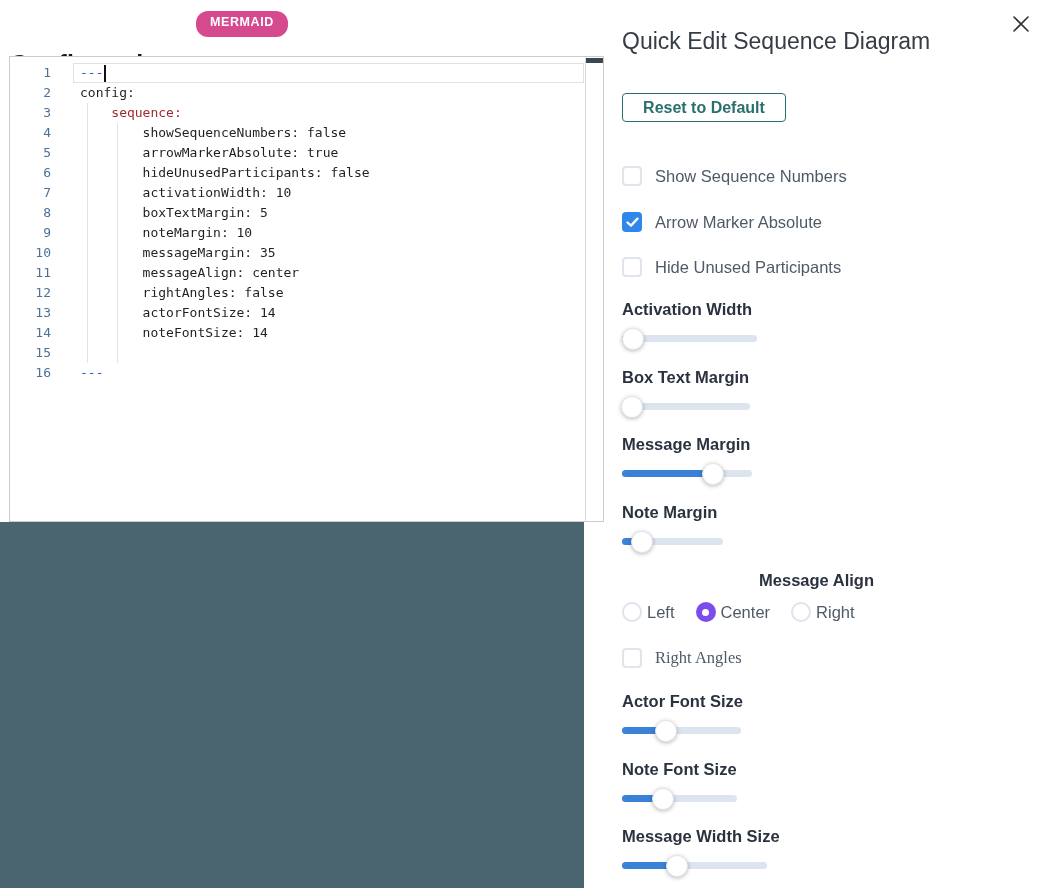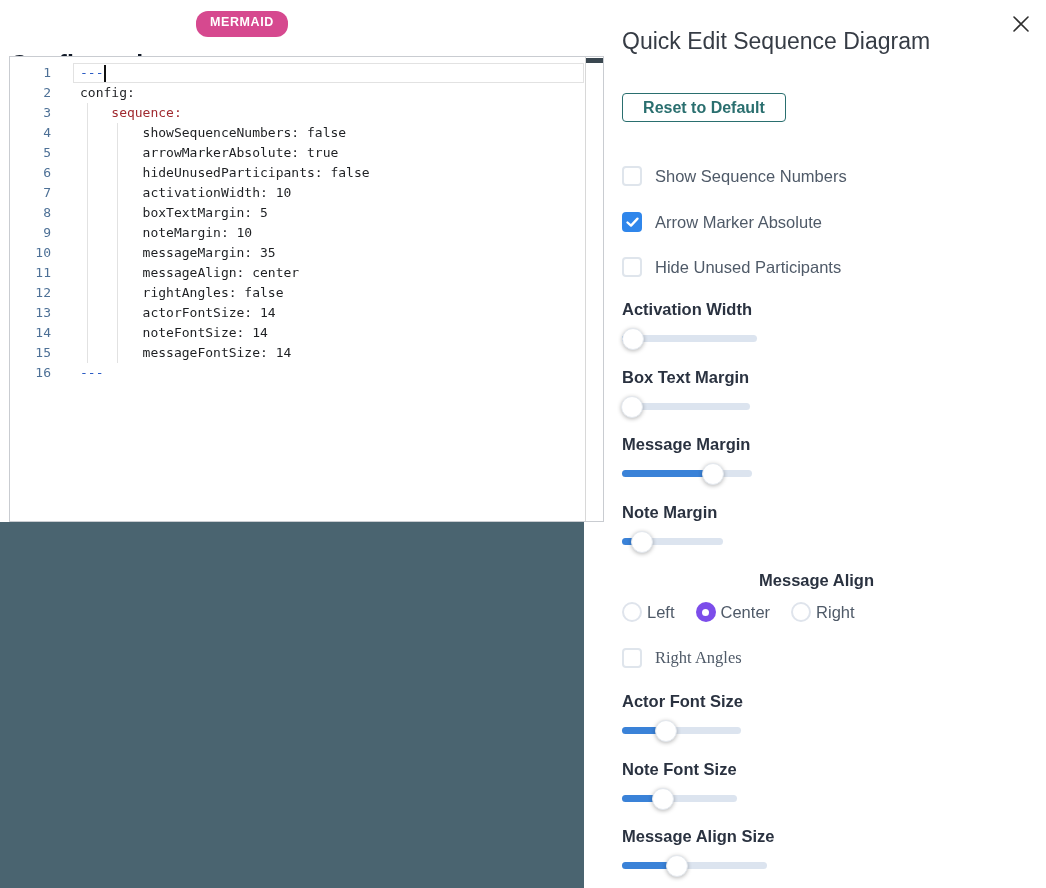--- a/index.html
+++ b/index.html
@@ -77,21 +77,21 @@
         <div class="line"><span class="ln">5</span><span class="ct plain">        arrowMarkerAbsolute: true</span></div>
         <div class="line"><span class="ln">6</span><span class="ct plain">        hideUnusedParticipants: false</span></div>
         <div class="line"><span class="ln">7</span><span class="ct plain">        activationWidth: 10</span></div>
         <div class="line"><span class="ln">8</span><span class="ct plain">        boxTextMargin: 5</span></div>
         <div class="line"><span class="ln">9</span><span class="ct plain">        noteMargin: 10</span></div>
         <div class="line"><span class="ln">10</span><span class="ct plain">        messageMargin: 35</span></div>
         <div class="line"><span class="ln">11</span><span class="ct plain">        messageAlign: center</span></div>
         <div class="line"><span class="ln">12</span><span class="ct plain">        rightAngles: false</span></div>
         <div class="line"><span class="ln">13</span><span class="ct plain">        actorFontSize: 14</span></div>
         <div class="line"><span class="ln">14</span><span class="ct plain">        noteFontSize: 14</span></div>
-        <div class="line"><span class="ln">15</span><span class="ct plain">        messageFontSize: 14</span></div>
+        <div class="line"><span class="ln">15</span></div>
         <div class="line"><span class="ln">16</span><span class="ct meta">---</span></div>
       </div>
     <div class="cursor"></div>
     <div class="guide g1"></div>
     <div class="guide g2"></div>
     <div class="sb">
       <div class="sb-mark"></div>
     </div>
   </div>
 
@@ -181,21 +181,21 @@
           <div class="track"></div>
           <div class="fill" style="width: 37%; background: rgb(58, 130, 216);"></div>
           <div class="thumb" style="left: 37%;"></div>
         </div>
         <div class="sec-label" style="top: 760px;">Note Font Size</div>
         <div class="slider" style="top: 788px; width: 115px;">
           <div class="track"></div>
           <div class="fill" style="width: 36%; background: rgb(58, 130, 216);"></div>
           <div class="thumb" style="left: 36%;"></div>
         </div>
-        <div class="sec-label" style="top: 827px;">Message Align Size</div>
+        <div class="sec-label" style="top: 827px;">Message Width Size</div>
         <div class="slider" style="top: 855px; width: 145px;">
           <div class="track"></div>
           <div class="fill" style="width: 38%; background: rgb(58, 130, 216);"></div>
           <div class="thumb" style="left: 38%;"></div>
         </div>
       </div>
   </div>
 </div>
 
 </body></html>

